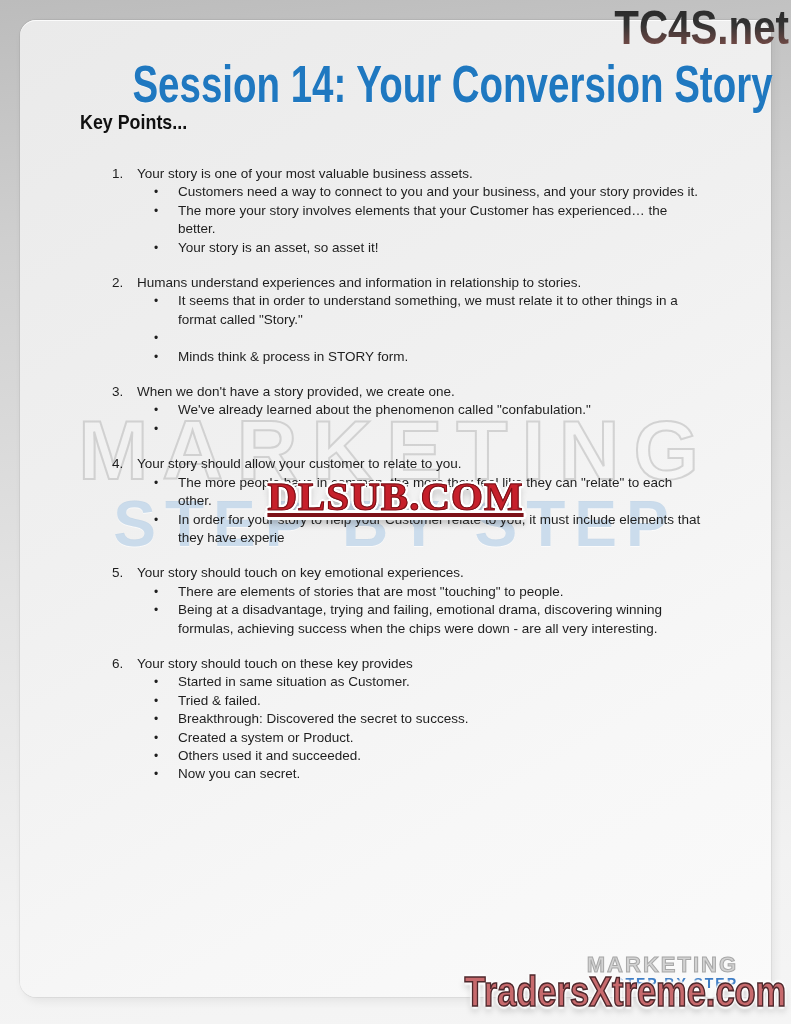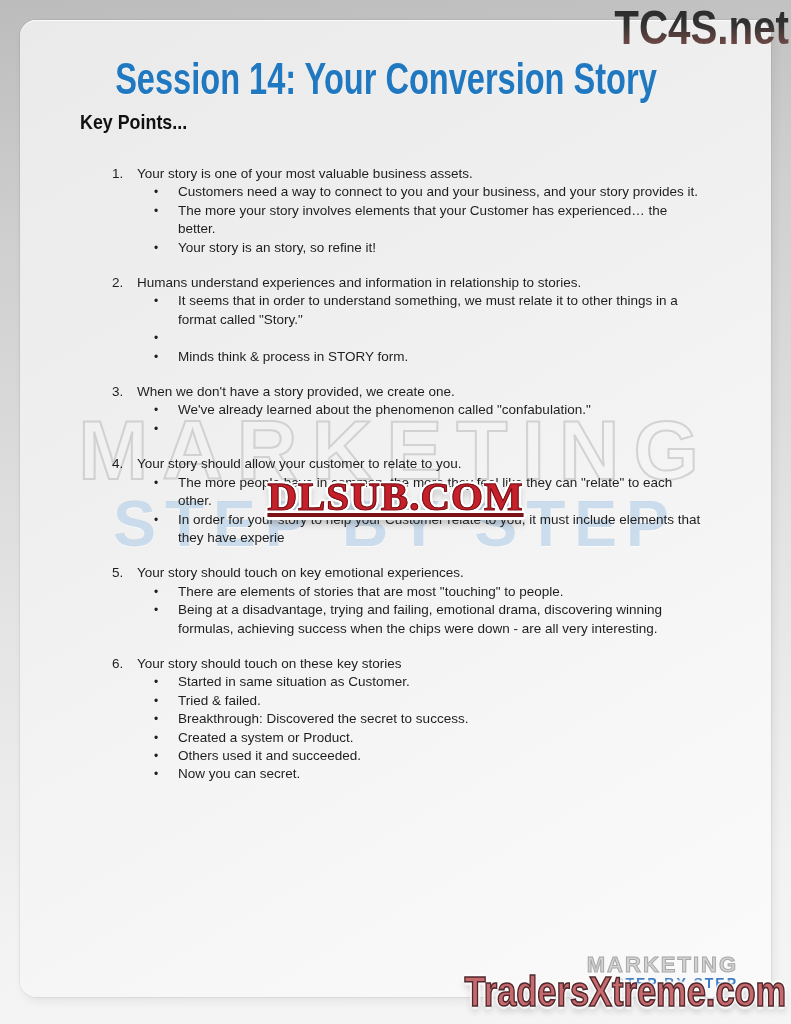--- a/index.html
+++ b/index.html
@@ -21,21 +21,21 @@
   
   .tc4s { position:absolute; top:0px; right:2px; z-index:7;
           font-size:48px; font-weight:bold; letter-spacing:0px;
           transform:scaleX(.84); transform-origin:100% 0;
           background:linear-gradient(180deg,#262626 0%,#333 45%,#86514c 95%);
           -webkit-background-clip:text; background-clip:text; color:transparent;
           white-space:nowrap; }
 
   
   .title { position:absolute; left:0; right:40px; top:34px; z-index:3;
-           text-align:center; font-size:44px; font-weight:bold; color:#1f78c0;
+           text-align:center; font-size:52px; font-weight:bold; color:#1f78c0;
            text-shadow:0 1px 0 rgba(255,255,255,.5); }
 
   
   .keypoints { position:absolute; left:60px; top:90px; z-index:3;
                font-size:21px; font-weight:bold; color:#111; }
   .keypoints .cond { transform:scaleX(.85); transform-origin:0 50%; }
 
   
   .list { position:absolute; left:92px; top:145px; width:596px; z-index:3;
           font-size:13.5px; line-height:18.4px; color:#1e1e1e; }
@@ -114,21 +114,21 @@
     <span class="b-text">Customers need a way to connect to you and your business, and your story provides it.</span>
   </div>
 
   <div class="bullet">
     <span class="dot">•</span>
     <span class="b-text">The more your story involves elements that your Customer has experienced… the better.</span>
   </div>
 
   <div class="bullet">
     <span class="dot">•</span>
-    <span class="b-text">Your story is an story, so refine it!</span>
+    <span class="b-text">Your story is an asset, so asset it!</span>
   </div>
 </div>
   </div>
 
   <div class="item">
     <div class="item-head">
       <span class="num">2.</span>
       <span class="head-text">Humans understand experiences and information in relationship to stories.</span>
     </div>
     <div class="bullets">
@@ -197,21 +197,21 @@
   <div class="bullet">
     <span class="dot">•</span>
     <span class="b-text">Being at a disadvantage, trying and failing, emotional drama, discovering winning formulas, achieving success when the chips were down - are all very interesting.</span>
   </div>
 </div>
   </div>
 
   <div class="item">
     <div class="item-head">
       <span class="num">6.</span>
-      <span class="head-text">Your story should touch on these key stories</span>
+      <span class="head-text">Your story should touch on these key provides</span>
     </div>
     <div class="bullets">
   <div class="bullet">
     <span class="dot">•</span>
     <span class="b-text">Started in same situation as Customer.</span>
   </div>
 
   <div class="bullet">
     <span class="dot">•</span>
     <span class="b-text">Tried &amp; failed.</span>

